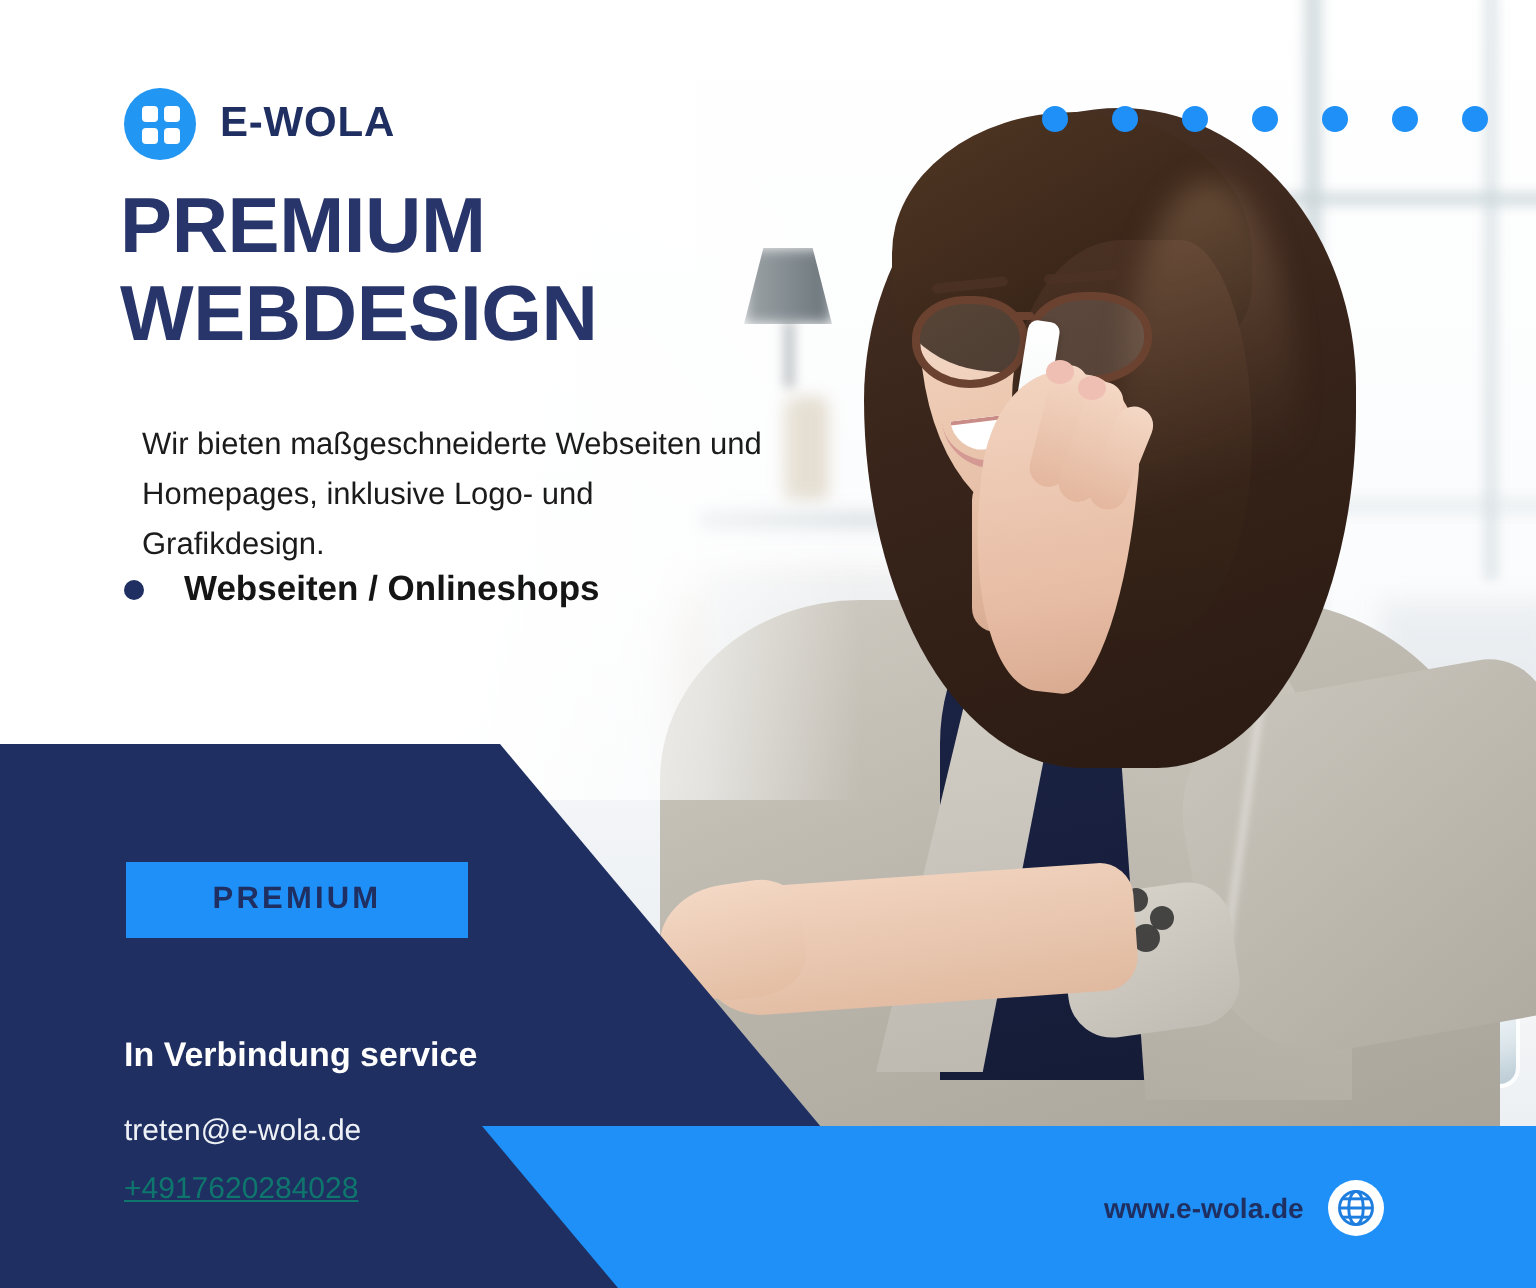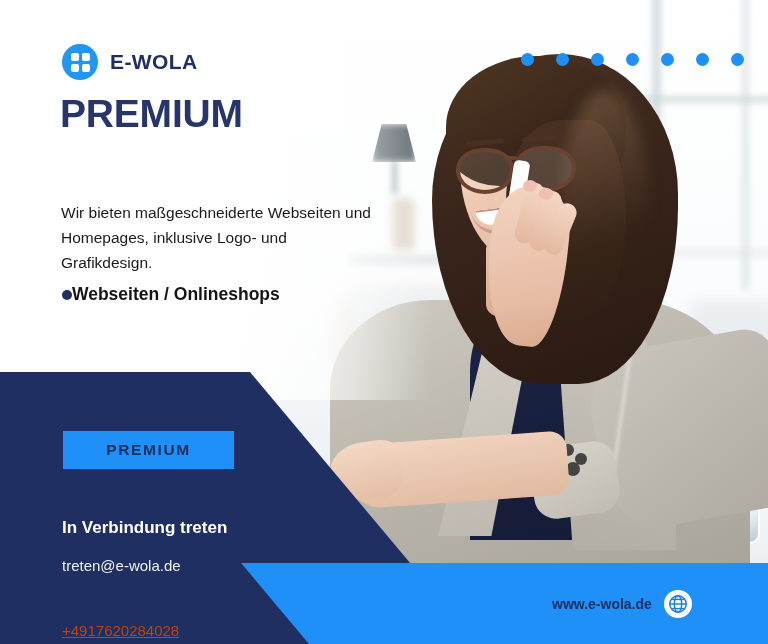--- a/index.html
+++ b/index.html
@@ -311,29 +311,29 @@
   .headline {
     position: absolute; left: 60px; top: 92px;
     font-size: 39px; line-height: 1.12; font-weight: 700;
     color: #27356a; letter-spacing: -.2px;
     margin: 0;
   }
 
   .subtitle {
     position: absolute; left: 61px; top: 200px; width: 320px;
     font-size: 15.5px; line-height: 1.62; font-weight: 500; color: #1b1b1b;
-    margin: 0;
+    margin: 10px;
   }
 
   .bullets {
     position: absolute; left: 62px; top: 284px;
     list-style: none; margin: 0; padding: 0;
   }
   .bullets li {
-    display: flex; align-items: center; gap: 0;
+    display: flex; align-items: center; gap: 20px;
     font-size: 17.5px; font-weight: 600; color: #151515;
     margin-bottom: 9px;
   }
   .bullets .dot {
     width: 10px; height: 10px; border-radius: 50%; background: #1f2f61; flex: none;
   }
 
   .kontak-btn {
     position: absolute; left: 63px; top: 431px;
     width: 171px; height: 38px;
@@ -348,21 +348,21 @@
   .contact-title {
     position: absolute; left: 62px; top: 518px;
     font-size: 17px; font-weight: 700; color: #ffffff; margin: 0;
   }
   .contact-email {
     position: absolute; left: 62px; top: 557px;
     font-size: 15px; color: #eef1f6; text-decoration: none;
   }
   .contact-phone {
     position: absolute; left: 62px; top: 586px;
-    font-size: 15px; color: #c2410c; text-decoration: underline; margin-top: 36px;
+    font-size: 15px; color: #0f766e; text-decoration: underline;
   }
 
   .web-row {
     position: absolute; left: 552px; top: 590px;
     display: flex; align-items: center; gap: 12px;
   }
   .web-text { font-size: 14px; font-weight: 700; color: #1f2f61; }
   .globe-badge {
     width: 28px; height: 28px; border-radius: 50%; background: #ffffff;
     display: flex; align-items: center; justify-content: center;
@@ -466,34 +466,35 @@
           <i></i>
           <i></i>
           <i></i>
         </span>
     </span>
     <span class="logo-text">E-WOLA</span>
   </div>
 
   <h1 class="headline">
     <span>PREMIUM</span><br>
+    <span>WEBDESIGN</span>
   </h1>
 
   <p class="subtitle">Wir bieten maßgeschneiderte Webseiten und Homepages, inklusive Logo- und Grafikdesign.</p>
 
   <ul class="bullets">
     <li>
       <span class="dot"></span>
       <span>Webseiten / Onlineshops</span>
     </li>
   </ul>
 
   <button class="kontak-btn">PREMIUM</button>
 
-  <p class="contact-title">In Verbindung treten</p>
+  <p class="contact-title">In Verbindung service</p>
   <a class="contact-email" href="#">treten@e-wola.de</a>
   <a class="contact-phone" href="#">+4917620284028</a>
 
   <div class="web-row">
     <span class="web-text">www.e-wola.de</span>
     <span class="globe-badge">
       <svg width="22" height="22" viewBox="0 0 24 24" fill="none" stroke="#1e7ee0" stroke-width="1.6">
         <circle cx="12" cy="12" r="9"></circle>
         <ellipse cx="12" cy="12" rx="4" ry="9"></ellipse>
         <line x1="3" y1="12" x2="21" y2="12"></line>

